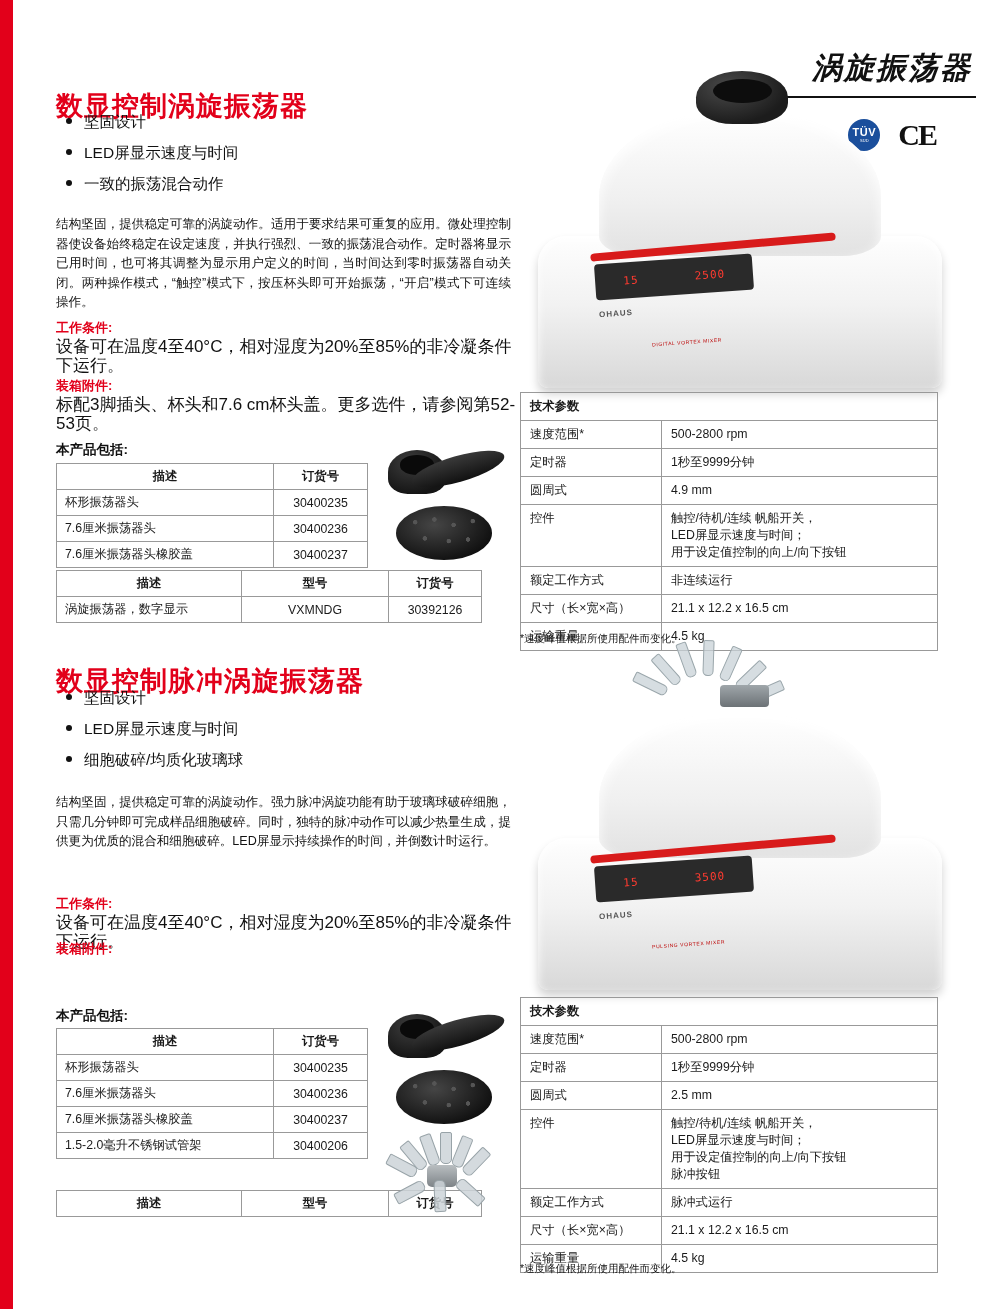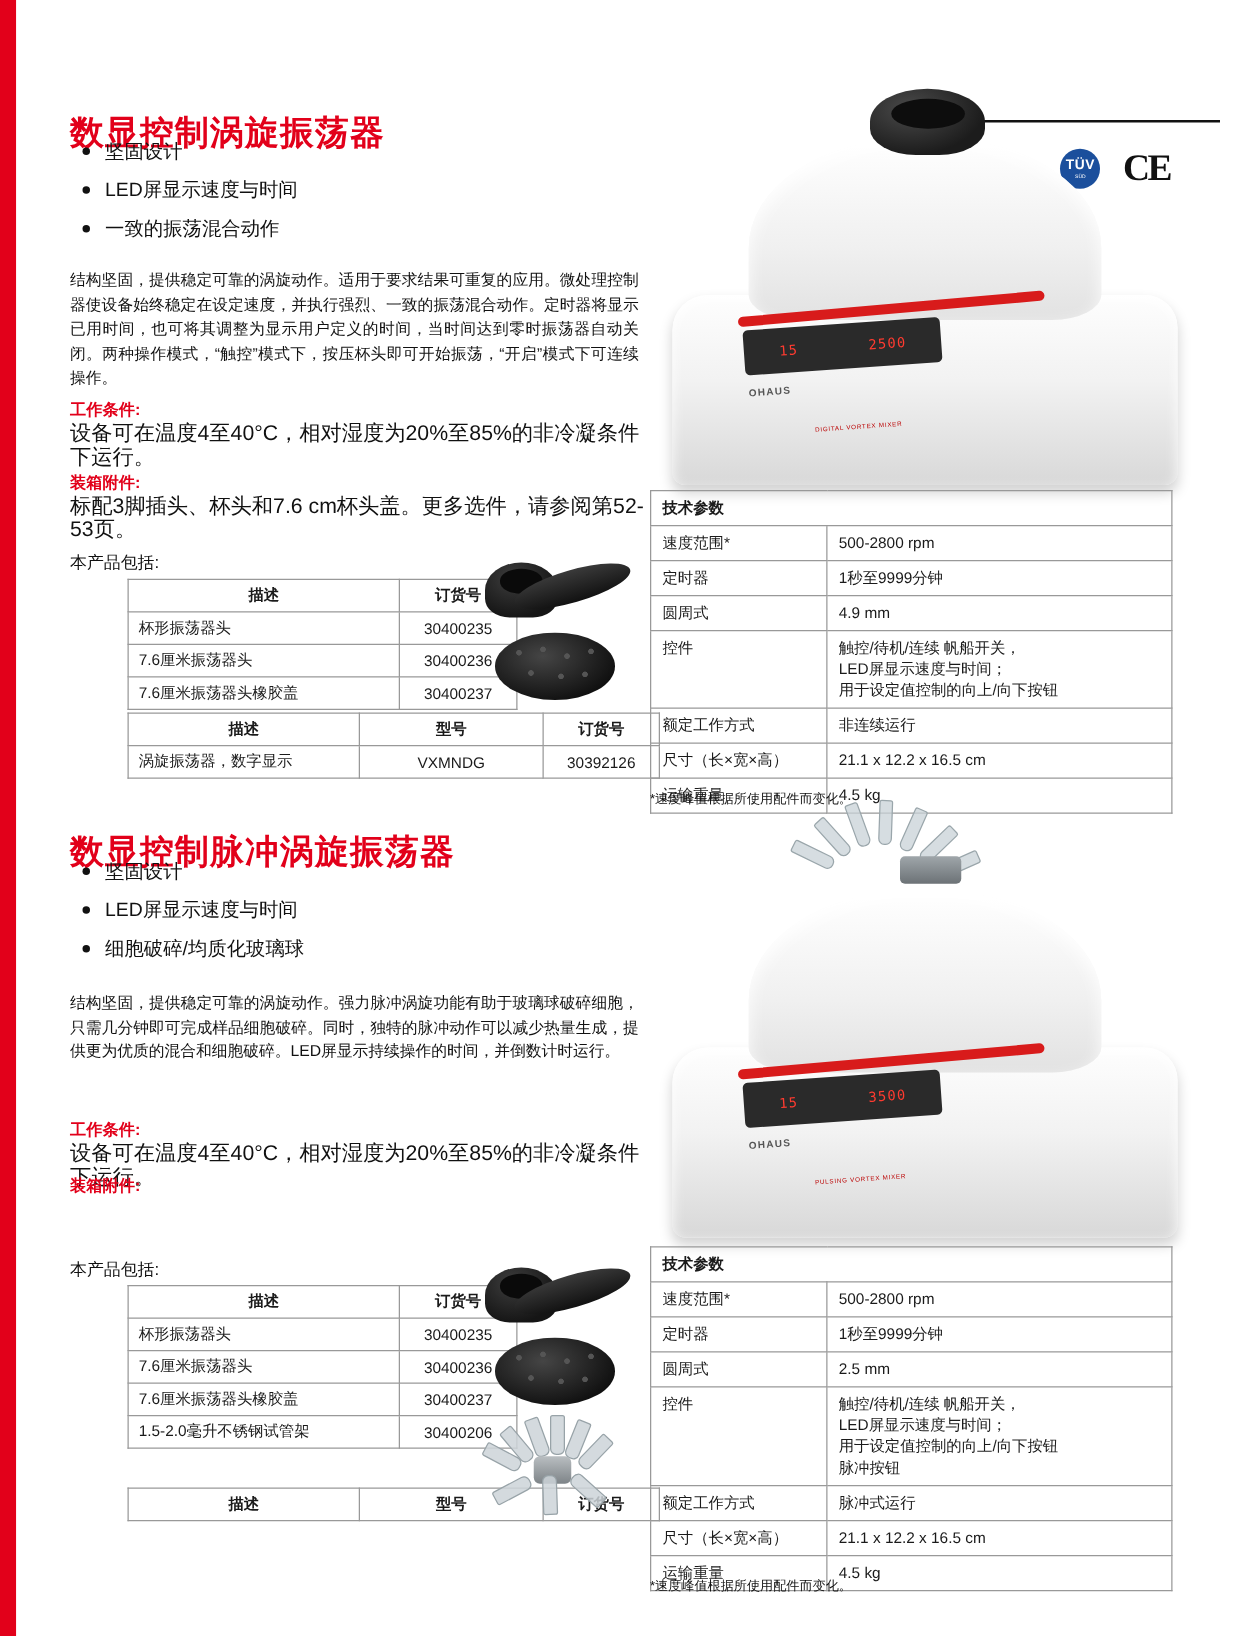--- a/index.html
+++ b/index.html
@@ -42,25 +42,25 @@
   .bullets li:before{
     content:"";position:absolute;left:4px;top:12px;width:6px;height:6px;
     border-radius:50%;background:#111;
   }
   .body-text{
     position:absolute;left:56px;width:455px;font-size:12.6px;line-height:19.5px;
     text-align:justify;color:#111;
   }
   .red-head{position:absolute;left:56px;font-size:13px;font-weight:bold;color:#e2001a;}
   .sub-text{position:absolute;left:56px;width:460px;font-size:17px;line-height:19px;color:#111;}
-  .incl-head{position:absolute;left:56px;font-size:13.5px;font-weight:normal;color:#111;}
+  .incl-head{position:absolute;left:56px;font-size:13.5px;font-weight:bold;color:#111;}
 
   
   table{border-collapse:collapse;font-size:12.3px;}
-  .tbl{position:absolute;border:1px solid #999;margin-left:46px;}
+  .tbl{position:absolute;border:1px solid #999;}
   .tbl th,.tbl td{border:1px solid #999;padding:4px 8px;font-weight:normal;text-align:left;}
   .tbl th{text-align:center;font-weight:bold;}
   .tbl td.c{text-align:center;}
 
   .spec-tbl{position:absolute;border:1px solid #999;width:418px;}
   .spec-tbl td{border:1px solid #999;padding:5px 9px;vertical-align:top;line-height:17px;}
   .spec-tbl tr.head td{font-weight:bold;margin-left:48px;}
   .spec-tbl td.k{width:122px;}
   .footnote{position:absolute;font-size:10.5px;color:#111;}
 
@@ -158,20 +158,21 @@
   }
 </style>
 </head>
 <body>
 
 <div class="page">
 
   <div class="edge-bar"></div>
   <div class="edge-bar-white"></div>
 
+  <div class="header-title">涡旋振荡器</div>
   <div class="header-rule"></div>
 
   <div class="cert-wrap">
     <div class="tuv">
       <b>TÜV</b>
       <span>SÜD</span>
     </div>
     <div class="ce">CE</div>
   </div>
 

